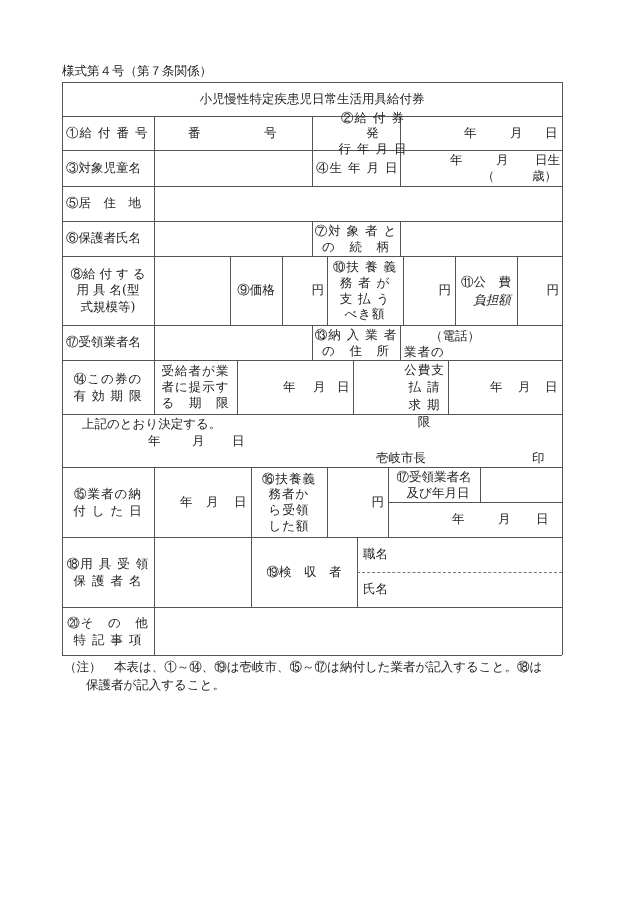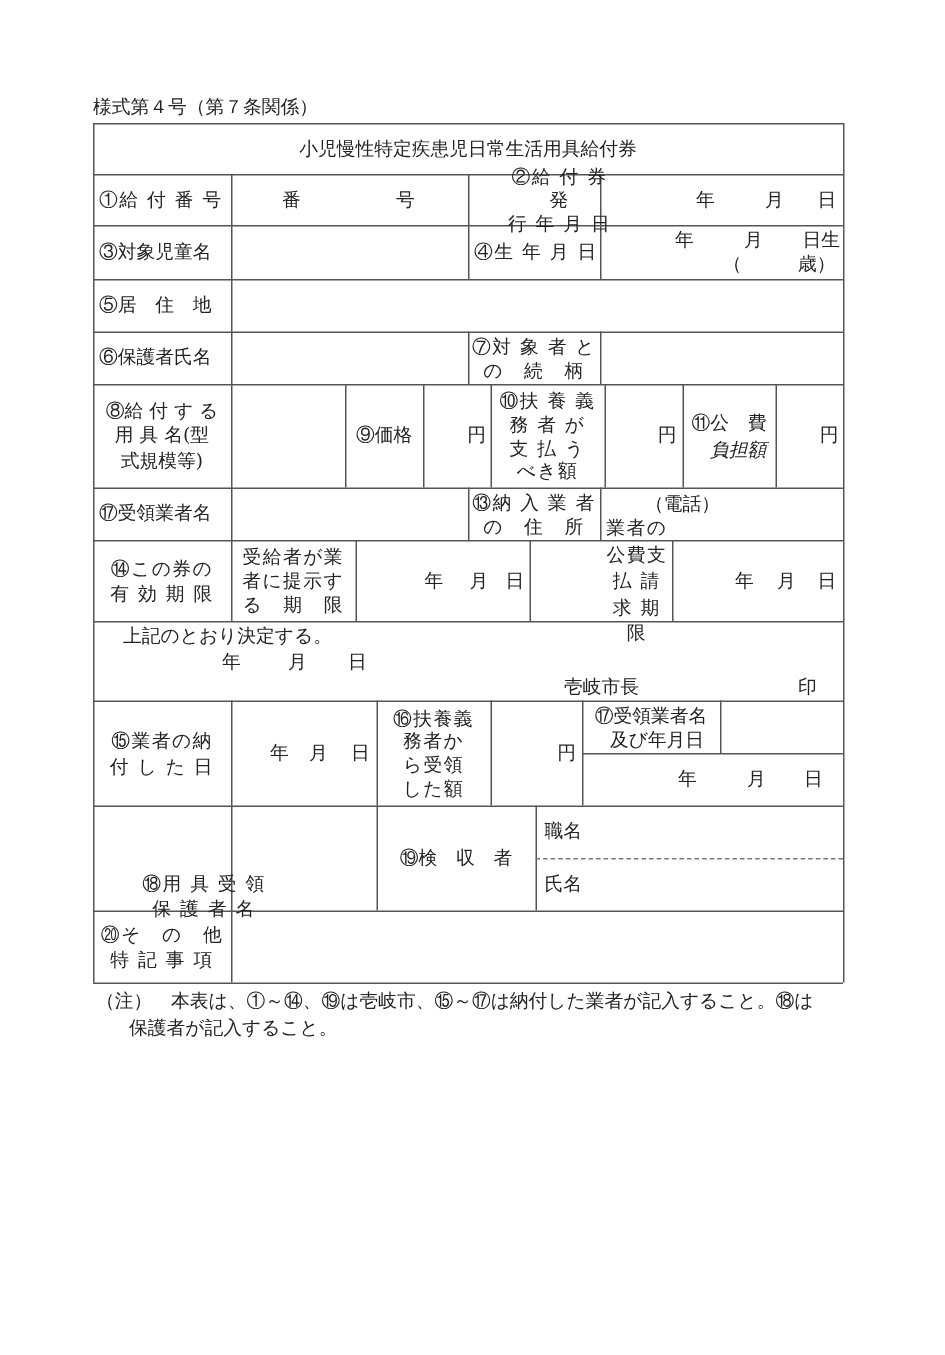--- a/index.html
+++ b/index.html
@@ -203,21 +203,21 @@
     <span>⑰受領業者名</span>
     <span style="padding-left:8px;">及び年月日</span>
   </div>
   <div class="cell" style="left:480px;top:467px;width:82px;height:35px;"></div>
   <div class="cell" style="left:388px;top:502px;width:174px;height:35px;">
     <span class="abs" style="left:64px;">年</span>
     <span class="abs" style="left:110px;">月</span>
     <span class="abs" style="left:148px;">日</span>
   </div>
 
-  <div class="cell col center lbl" style="left:62px;top:562px;width:92px;height:70px;line-height:1.4;margin-left:28px;">
+  <div class="cell col center lbl" style="left:62px;top:537px;width:92px;height:70px;line-height:1.4;">
     <span>⑱用 具 受 領</span>
     <span>保 護 者 名</span>
   </div>
   <div class="cell" style="left:154px;top:537px;width:97px;height:70px;"></div>
   <div class="cell center" style="left:251px;top:537px;width:106px;height:70px;">⑲検　収　者</div>
   <div class="cell left" style="left:363px;top:537px;width:199px;height:35px;">
     <span>職名</span>
   </div>
   <div class="cell left" style="left:363px;top:572px;width:199px;height:35px;">
     <span>氏名</span>

